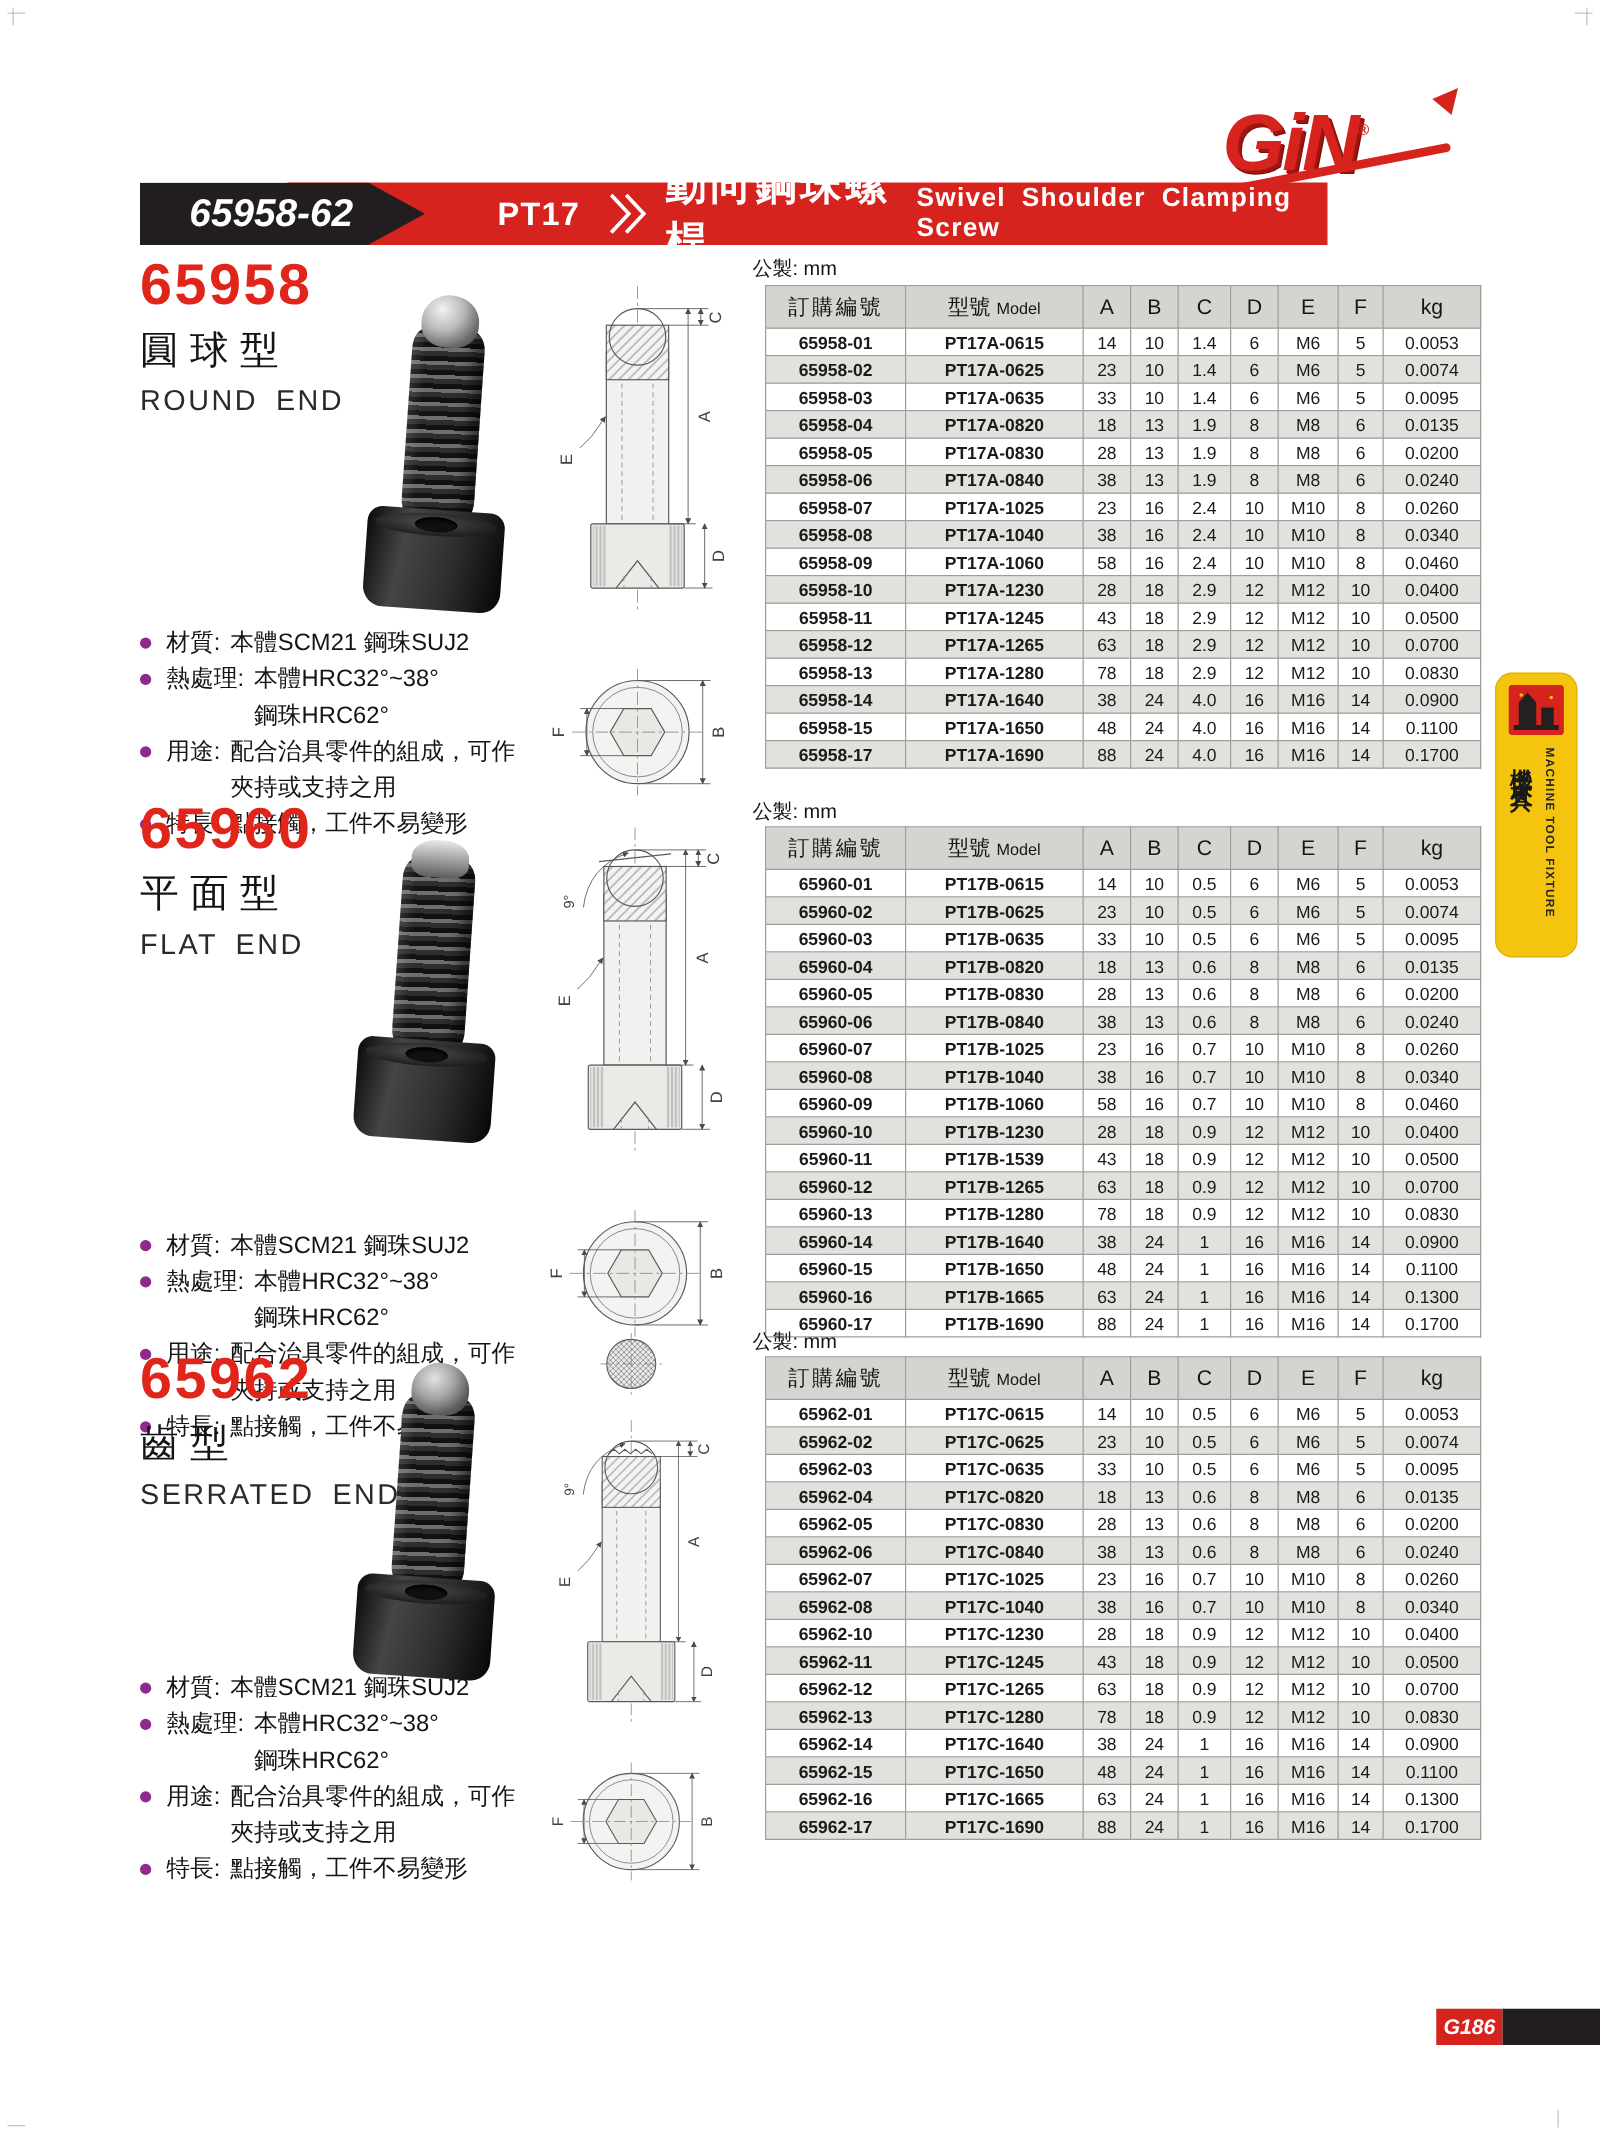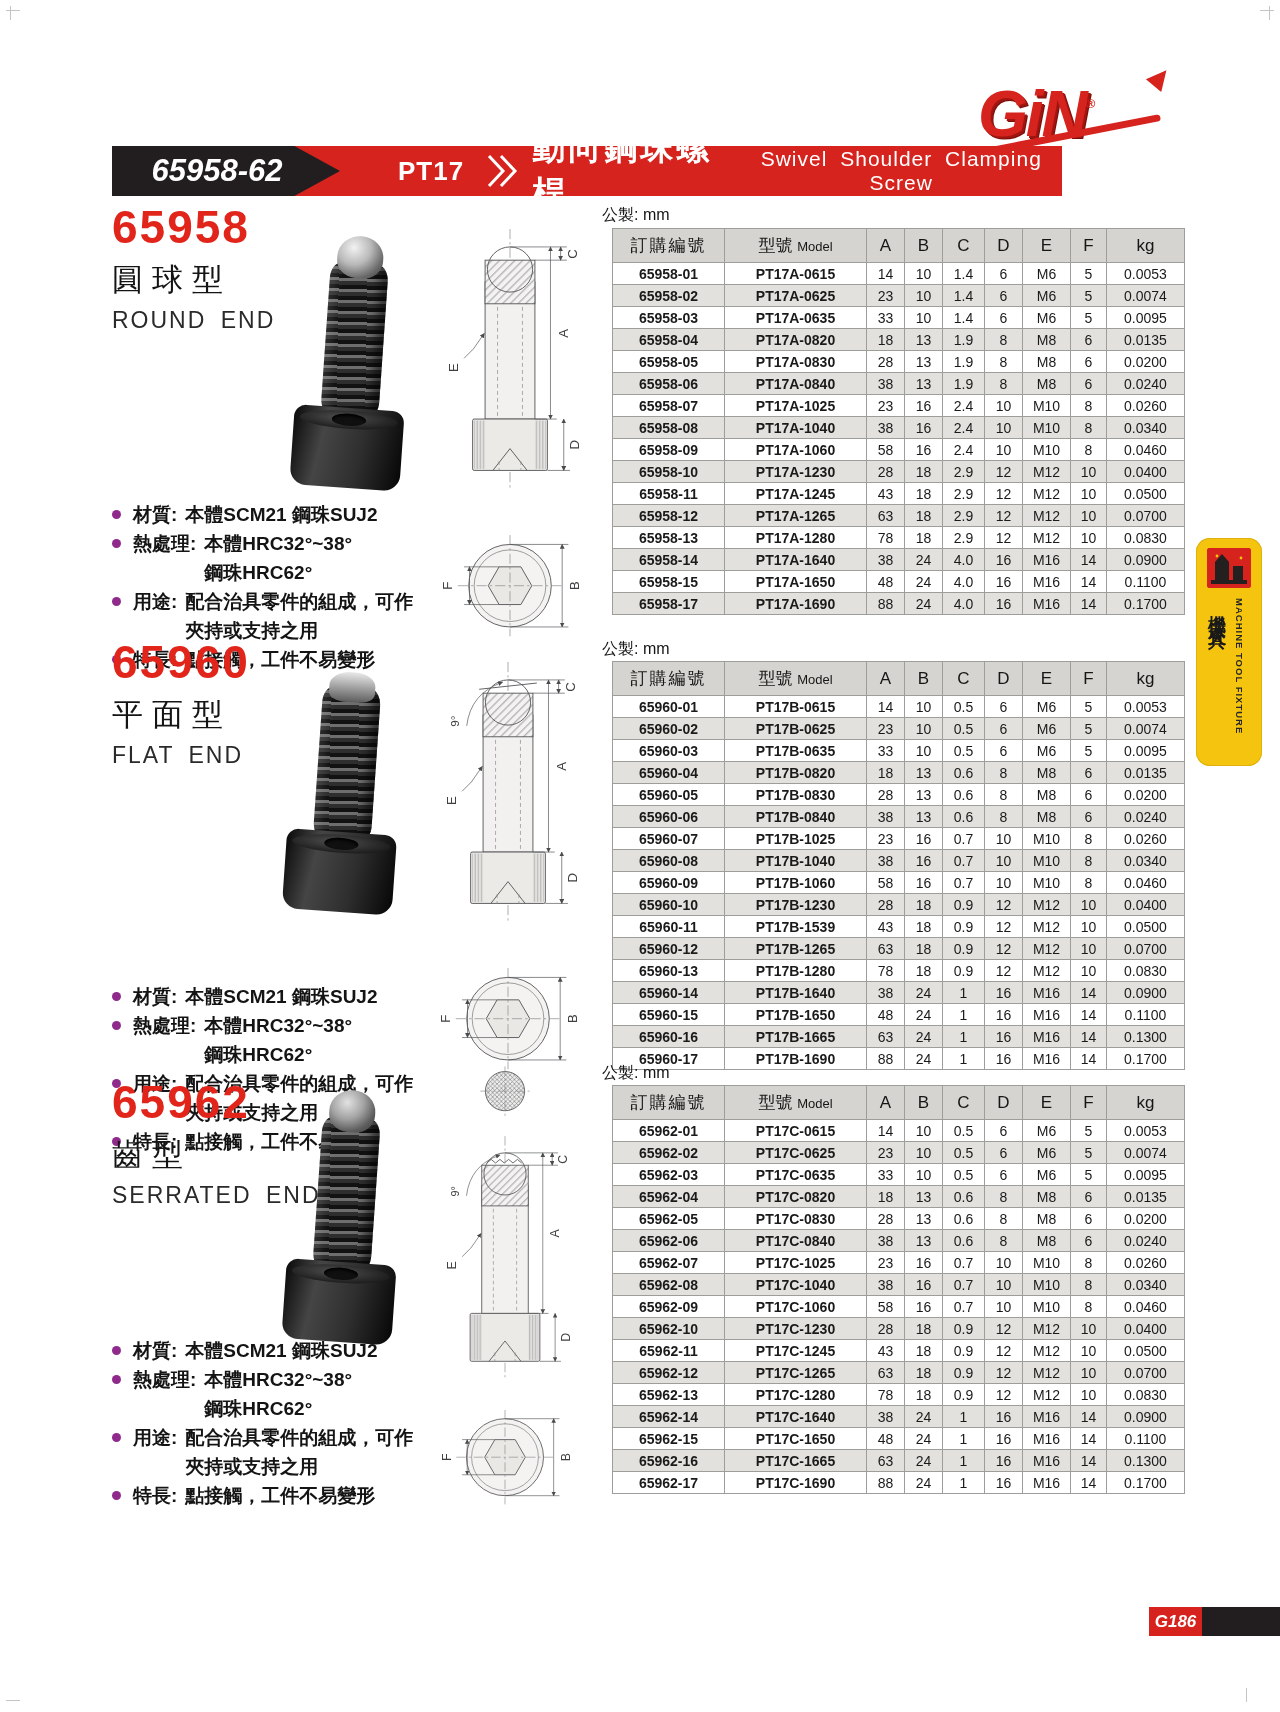--- a/index.html
+++ b/index.html
@@ -34,29 +34,29 @@
   .range-badge {
     position:absolute; left:112px; top:146px; width:228px; height:50px;
     background:#221e1f; clip-path:polygon(0 0,80% 0,100% 50%,80% 100%,0 100%);
     color:#fff; display:flex; align-items:center; justify-content:center;
     font-style:italic; font-weight:bold; font-size:31px; padding-right:18px; box-sizing:border-box;
     z-index:2;
   }
   .banner-code { margin-left:168px; color:#fff; font-weight:bold; font-size:26px; letter-spacing:1px; }
   .banner-chev { margin:0 14px 0 22px; display:flex; align-items:center; }
   .banner-zh { color:#fff; font-weight:bold; font-size:33px; letter-spacing:3px; }
-  .banner-en { color:#fff; font-weight:normal; font-size:21px; margin-left:14px; letter-spacing:1px; word-spacing:6px;text-align:center; }
+  .banner-en { color:#fff; font-weight:bold; font-size:21px; margin-left:14px; letter-spacing:1px; word-spacing:6px; }
 
   
   .sec { position:absolute; left:112px; width:340px; }
   .sec-id { color:#e1251b; font-weight:bold; font-size:46px; line-height:48px; letter-spacing:2px; }
   .sec-zh { font-size:31px; letter-spacing:9px; margin-top:8px; color:#141414; }
   .sec-en { font-size:23px; letter-spacing:2px; margin-top:6px; color:#2a2a2a; word-spacing:6px; }
 
-  .bullets { position:absolute; left:112px; width:372px; list-style:none; margin:0; padding:0;font-weight:bold; }
+  .bullets { position:absolute; left:112px; width:372px; list-style:none; margin:0; padding:0; }
   .bullet-item { display:flex; font-size:19px; line-height:29px; color:#141414; }
   .dot { flex:0 0 9px; width:9px; height:9px; border-radius:50%; background:#8f2a8c; margin:10px 12px 0 0; }
   .b-label { white-space:nowrap; margin-right:8px; }
   .b-lines { }
   .b-line { }
 
   
   .screw { position:absolute; width:130px; transform:rotate(4deg); }
   .tip { width:46px; height:42px; margin:0 auto; border-radius:50% 50% 42% 42%;
     background:radial-gradient(circle at 35% 28%, #f2f2f2, #b9b9b9 40%, #6a6a6a 72%, #3a3a3a);
@@ -970,31 +970,20 @@
         <td class="b">PT17C-1040</td>
         <td>38</td>
         <td>16</td>
         <td>0.7</td>
         <td>10</td>
         <td>M10</td>
         <td>8</td>
         <td>0.0340</td>
       </tr>
       <tr>
-        <td class="b">65962-09</td>
-        <td class="b">PT17C-1060</td>
-        <td>58</td>
-        <td>16</td>
-        <td>0.7</td>
-        <td>10</td>
-        <td>M10</td>
-        <td>8</td>
-        <td>0.0460</td>
-      </tr>
-      <tr>
         <td class="b">65962-10</td>
         <td class="b">PT17C-1230</td>
         <td>28</td>
         <td>18</td>
         <td>0.9</td>
         <td>12</td>
         <td>M12</td>
         <td>10</td>
         <td>0.0400</td>
       </tr>

